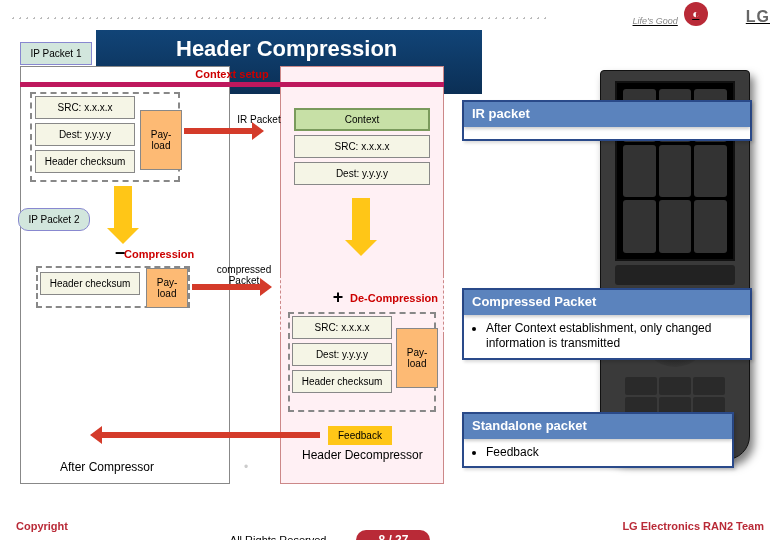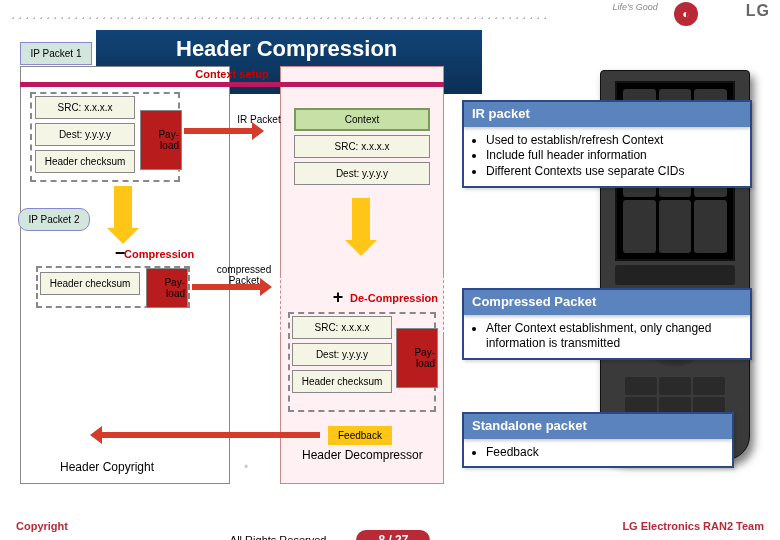--- a/index.html
+++ b/index.html
@@ -15,21 +15,21 @@
   .topdots {
     position: absolute;
     left: 10px; top: 15px;
     width: 540px; height: 8px;
     background-image: radial-gradient(#bbb 1px, transparent 1px);
     background-size: 7px 7px;
   }
   .brand {
     position: absolute;
     right: 10px; top: 2px;
-    display: flex; align-items: flex-start; gap: 16px;
+    display: flex; align-items: flex-end; gap: 6px; text-decoration: underline;
   }
   .lifegood { font-size: 9px; color: #888; font-style: italic; }
   .lg-circle { width: 24px; height: 24px; border-radius: 50%; background: #b92a37; display: flex; align-items: center; justify-content: center; color: #fff; font-size: 12px; font-weight: bold; }
   .lg-text { font-weight: bold; letter-spacing: 1px; color: #666; padding-left: 32px; }
 
   .title-bar {
     position: absolute;
     left: 84px; top: 30px;
     width: 386px;
     background: linear-gradient(to bottom, #114477, #0b2f55);
@@ -109,23 +109,23 @@
   }
   .hf-box {
     border: 1px solid #888;
     background: #f5f5e6;
     font-size: 10px;
     text-align: center;
     padding: 5px 2px;
   }
   .payload-box {
     border: 1px solid #888;
-    background: #b91c1c;
-    font-size: 10px;
-    text-align: right;
+    background: #fdba74;
+    font-size: 10px;
+    text-align: center;
     width: 42px;
     padding: 18px 2px;
     position: absolute;
   }
   .dash-wrap {
     position: absolute;
     border: 2px dashed #888;
   }
 
   
@@ -339,31 +339,26 @@
   <div class="hf-box">SRC: x.x.x.x</div>
   <div class="hf-box">Dest: y.y.y.y</div>
   <div class="hf-box">Header checksum</div>
 </div>
 <div class="payload-box" style="left:396px; top:328px;">Pay-
 load</div>
 
 <div class="feedback-box" style="left:328px; top:426px;">Feedback</div>
 <div class="arrow-red-left" style="left:100px; top:432px; width:220px;"></div>
 
-<div class="bottom-comp" style="left:60px; top:460px;">Header Copyright</div>
+<div class="bottom-comp" style="left:60px; top:460px;">After Compressor</div>
 <div class="bottom-comp" style="left:302px; top:448px;">Header Decompressor</div>
 <div class="bottom-comp" style="left:244px; top:460px; color:#ccc;">•</div>
 
 <div class="callout" style="left:462px; top:100px; width:290px;">
   <div class="callout-title">IR packet</div>
-  <ul>
-    <li>Used to establish/refresh Context</li>
-    <li>Include full header information</li>
-    <li>Different Contexts use separate CIDs</li>
-  </ul>
 </div>
 
 <div class="callout" style="left:462px; top:288px; width:290px;">
   <div class="callout-title">Compressed Packet</div>
   <ul>
     <li>After Context establishment, only changed information is transmitted</li>
   </ul>
 </div>
 
 <div class="callout" style="left:462px; top:412px; width:272px;">

